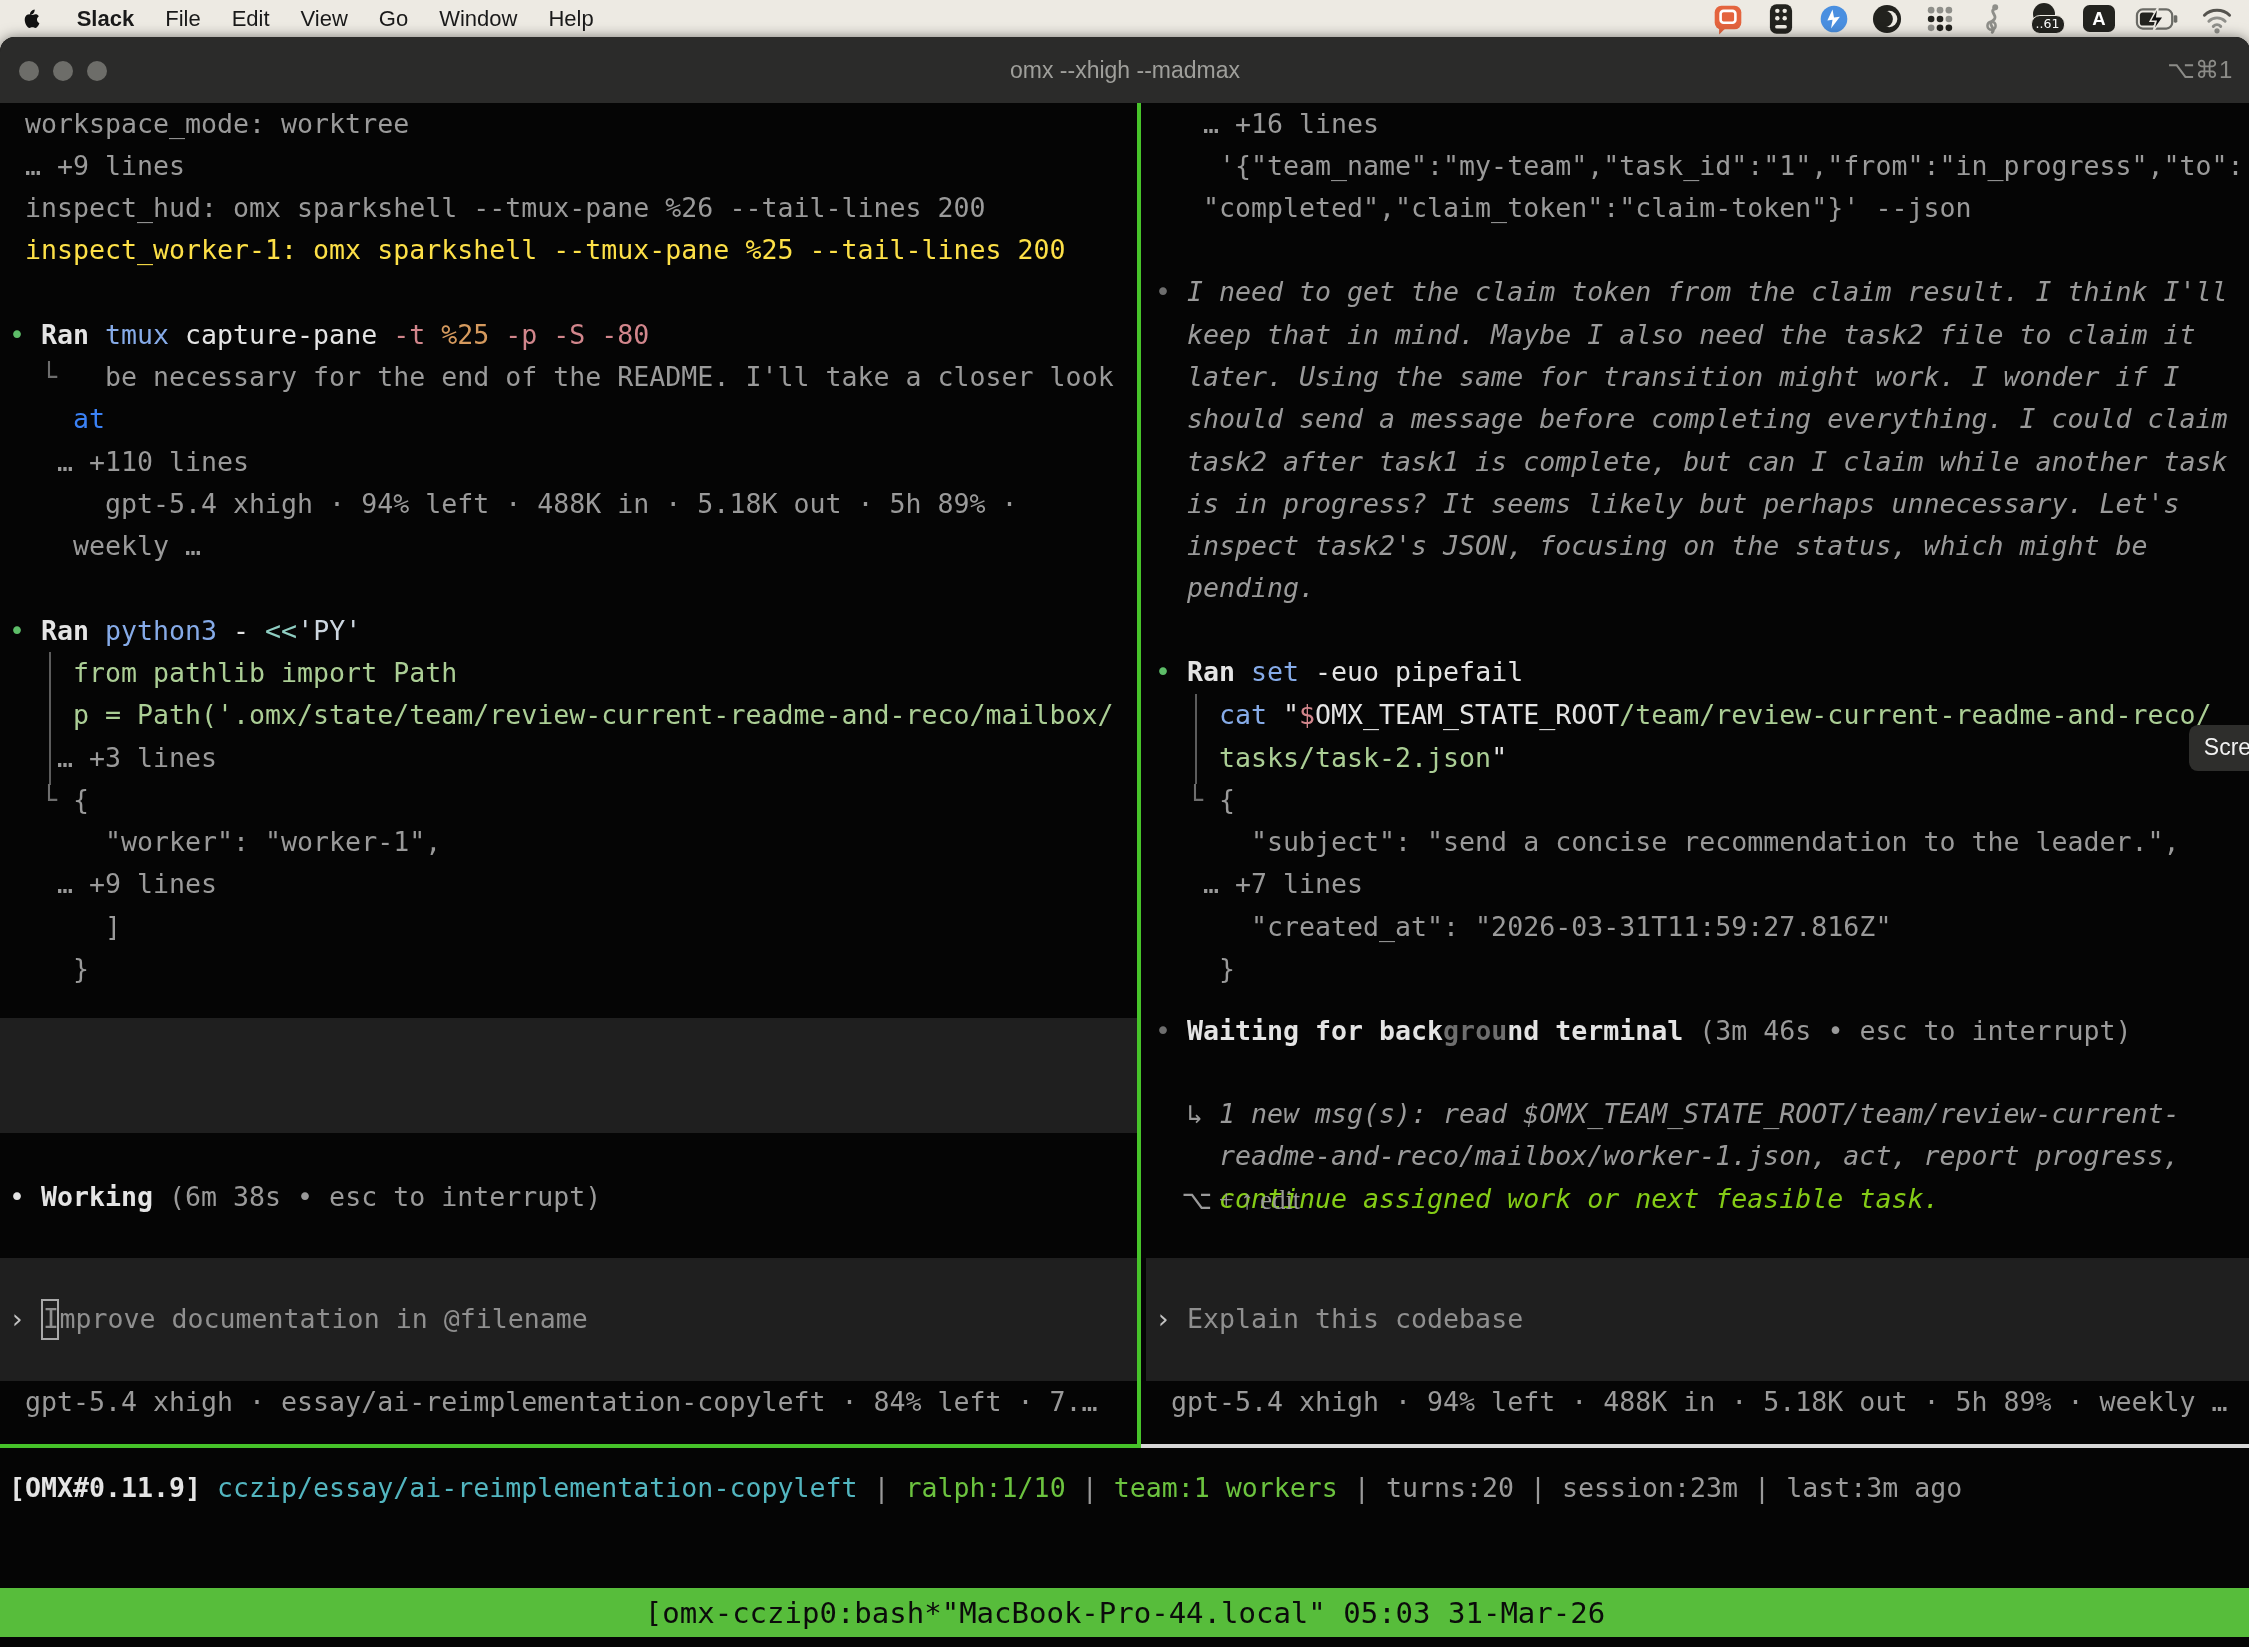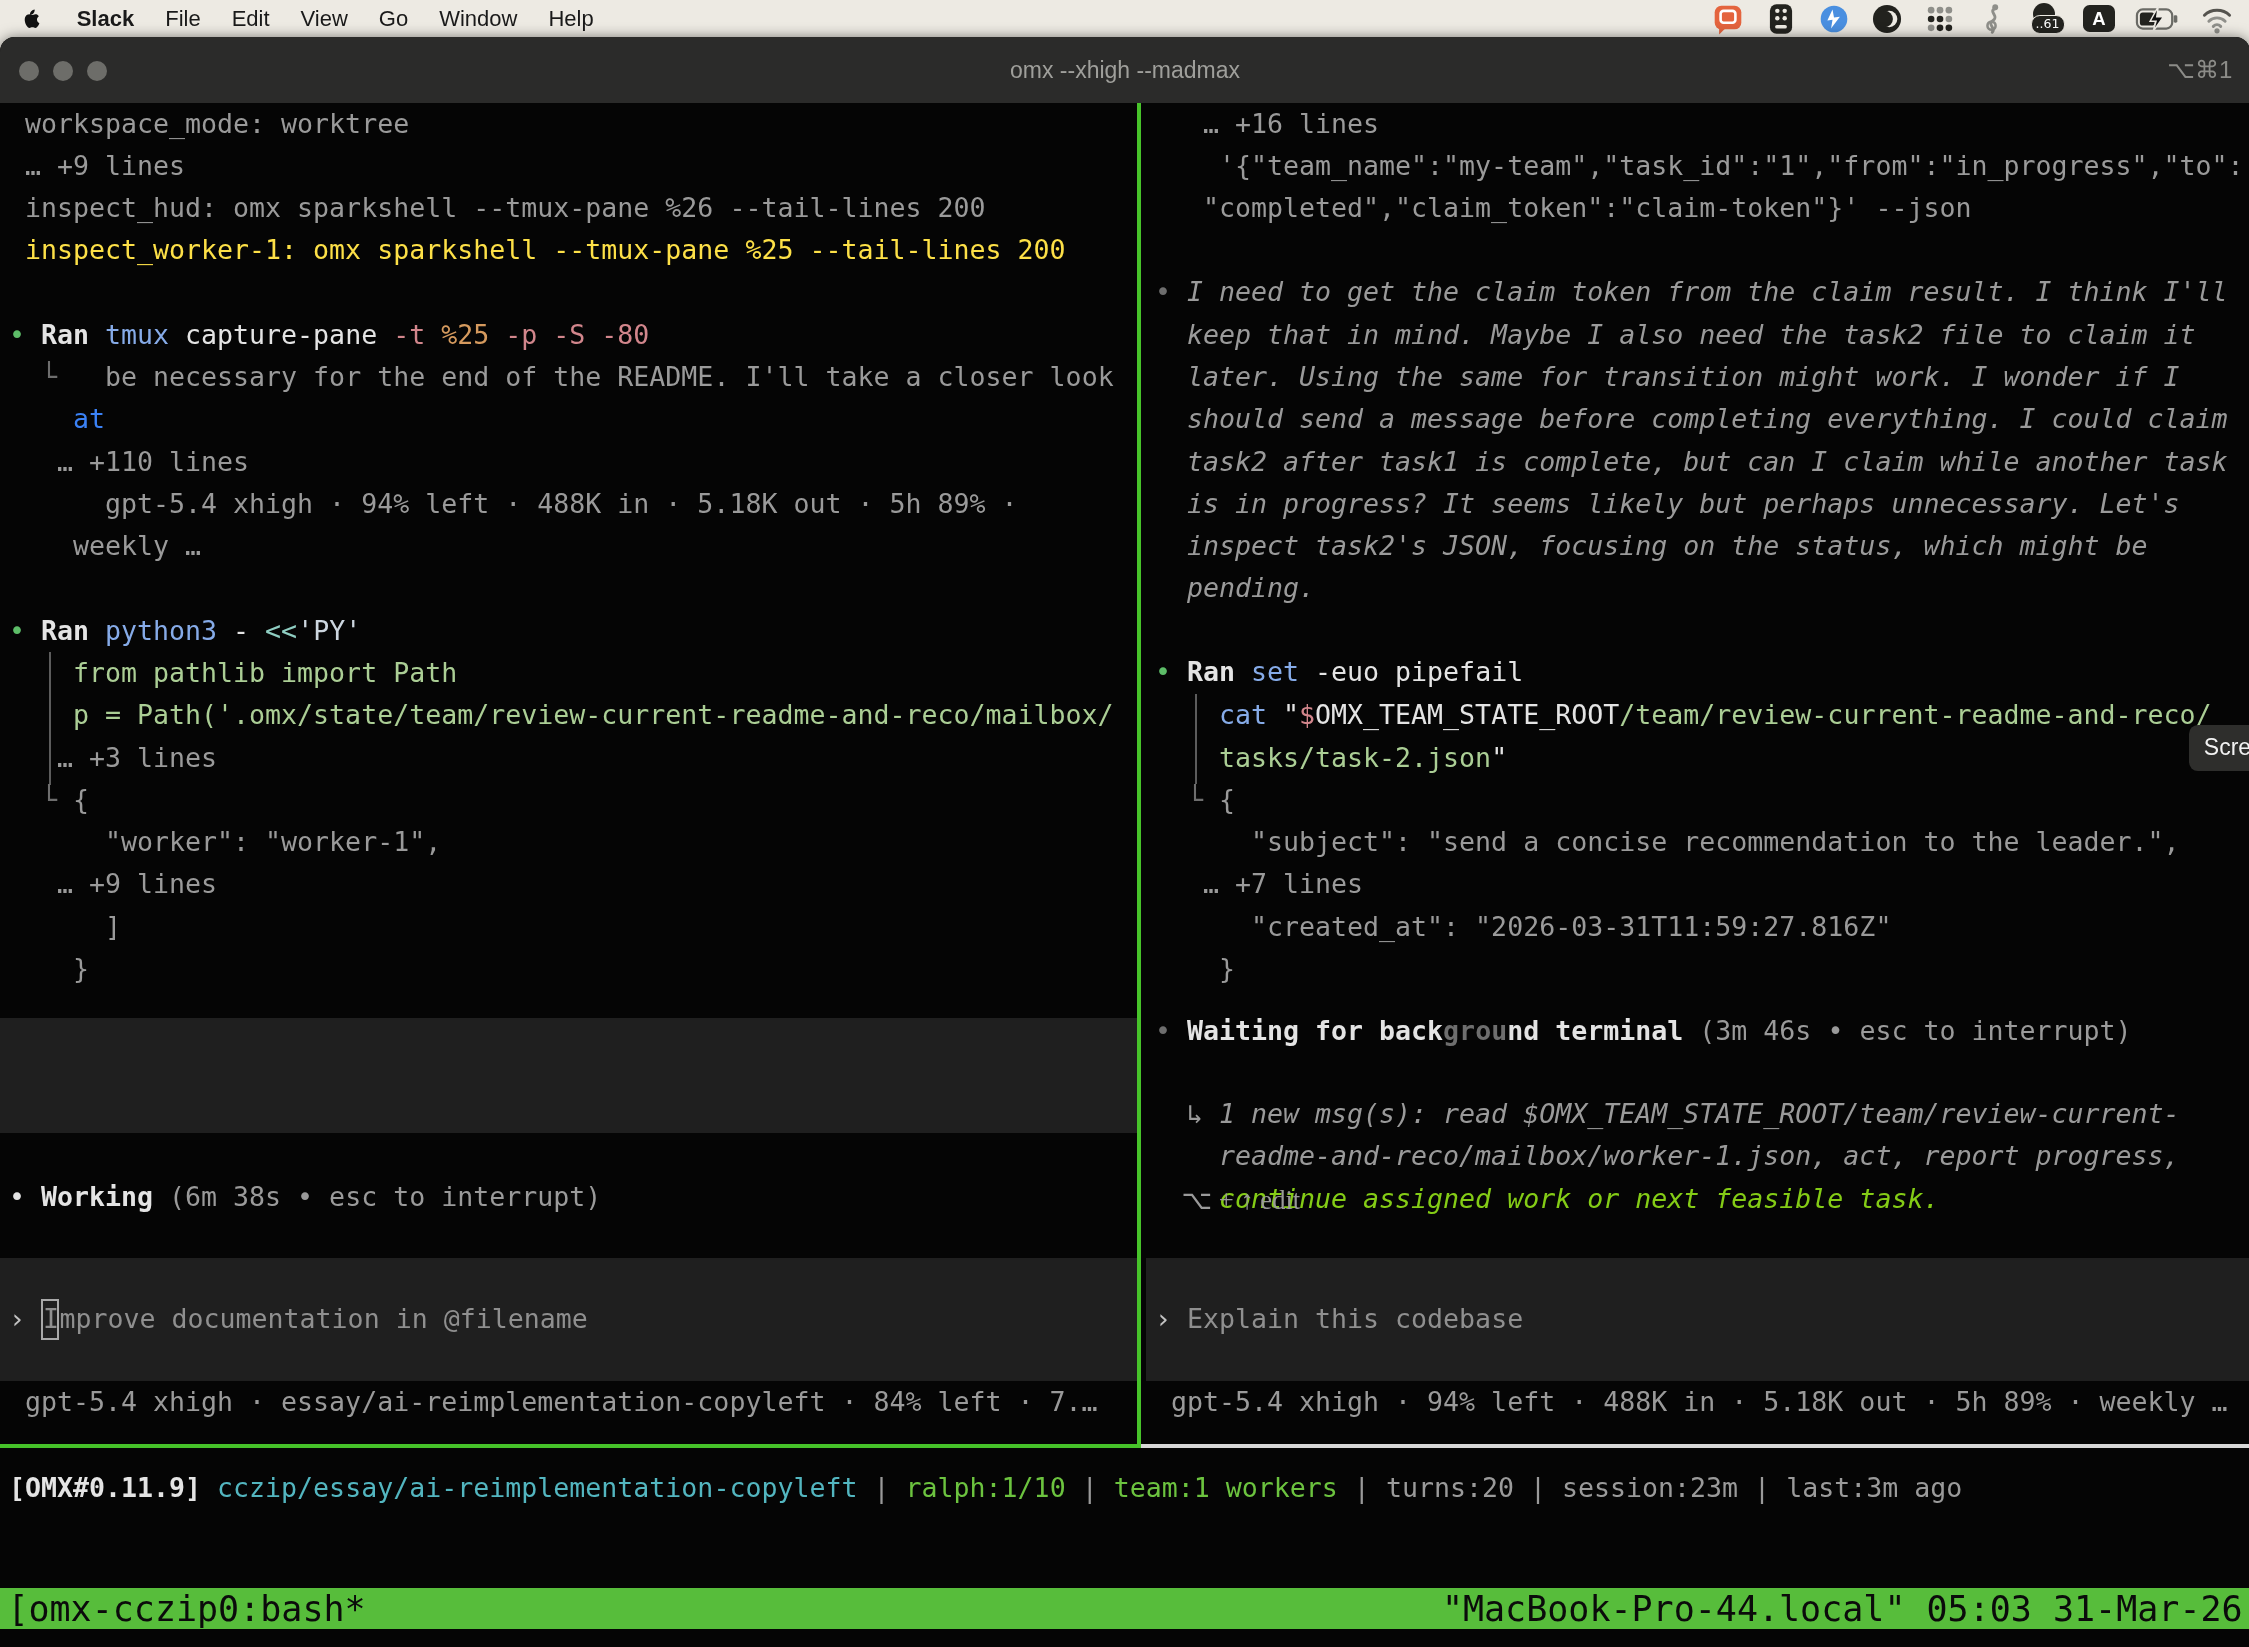--- a/index.html
+++ b/index.html
@@ -210,21 +210,21 @@
           <div class="term-line" style="top: 1278px;"><span style="color: rgb(154, 154, 154);"> gpt-5.4 xhigh · 94% left · 488K in · 5.18K out · 5h 89% · weekly …</span></div>
         </div>
       <div class="pane" id="pane-hud" style="left:0;width:2250px;height:1410px;">
           <div class="term-line" style="top: 1364px;"><span style="color: rgb(228, 228, 228); font-weight: bold;">[OMX#0.11.9]</span><span style="color: rgb(83, 182, 192);"> cczip/essay/ai-reimplementation-copyleft</span><span style="color: rgb(154, 154, 154);"> | </span><span style="color: rgb(108, 195, 63);">ralph:1/10</span><span style="color: rgb(154, 154, 154);"> | </span><span style="color: rgb(108, 195, 63);">team:1 workers</span><span style="color: rgb(154, 154, 154);"> | turns:20 | session:23m | last:3m ago</span></div>
         </div>
 
       <div class="vdivider" style="left:1137px;top:0;width:4.4px;height:1342px;background:#47c32a;"></div>
       <div class="vdivider" style="left:0;top:1341px;width:1141px;height:3.7px;background:#47c32a;"></div>
       <div class="vdivider" style="left:1141px;top:1341px;width:1109px;height:3.7px;background:#d8d8d8;"></div>
 
-      <div class="tmuxbar" style="top:1485px;height:41px;background:#57bd3b;color:#0b0b0b;font-size:35px;">
+      <div class="tmuxbar" style="top:1485px;height:49px;background:#57bd3b;color:#0b0b0b;font-size:29px;justify-content:center;">
         <span>[omx-cczip0:bash*</span>
         <span>"MacBook-Pro-44.local" 05:03 31-Mar-26</span>
       </div>
     </div>
   </div>
 
   <div class="tooltip" style="left:2189px;top:725px;">Scre</div>
 </div>
 
 

